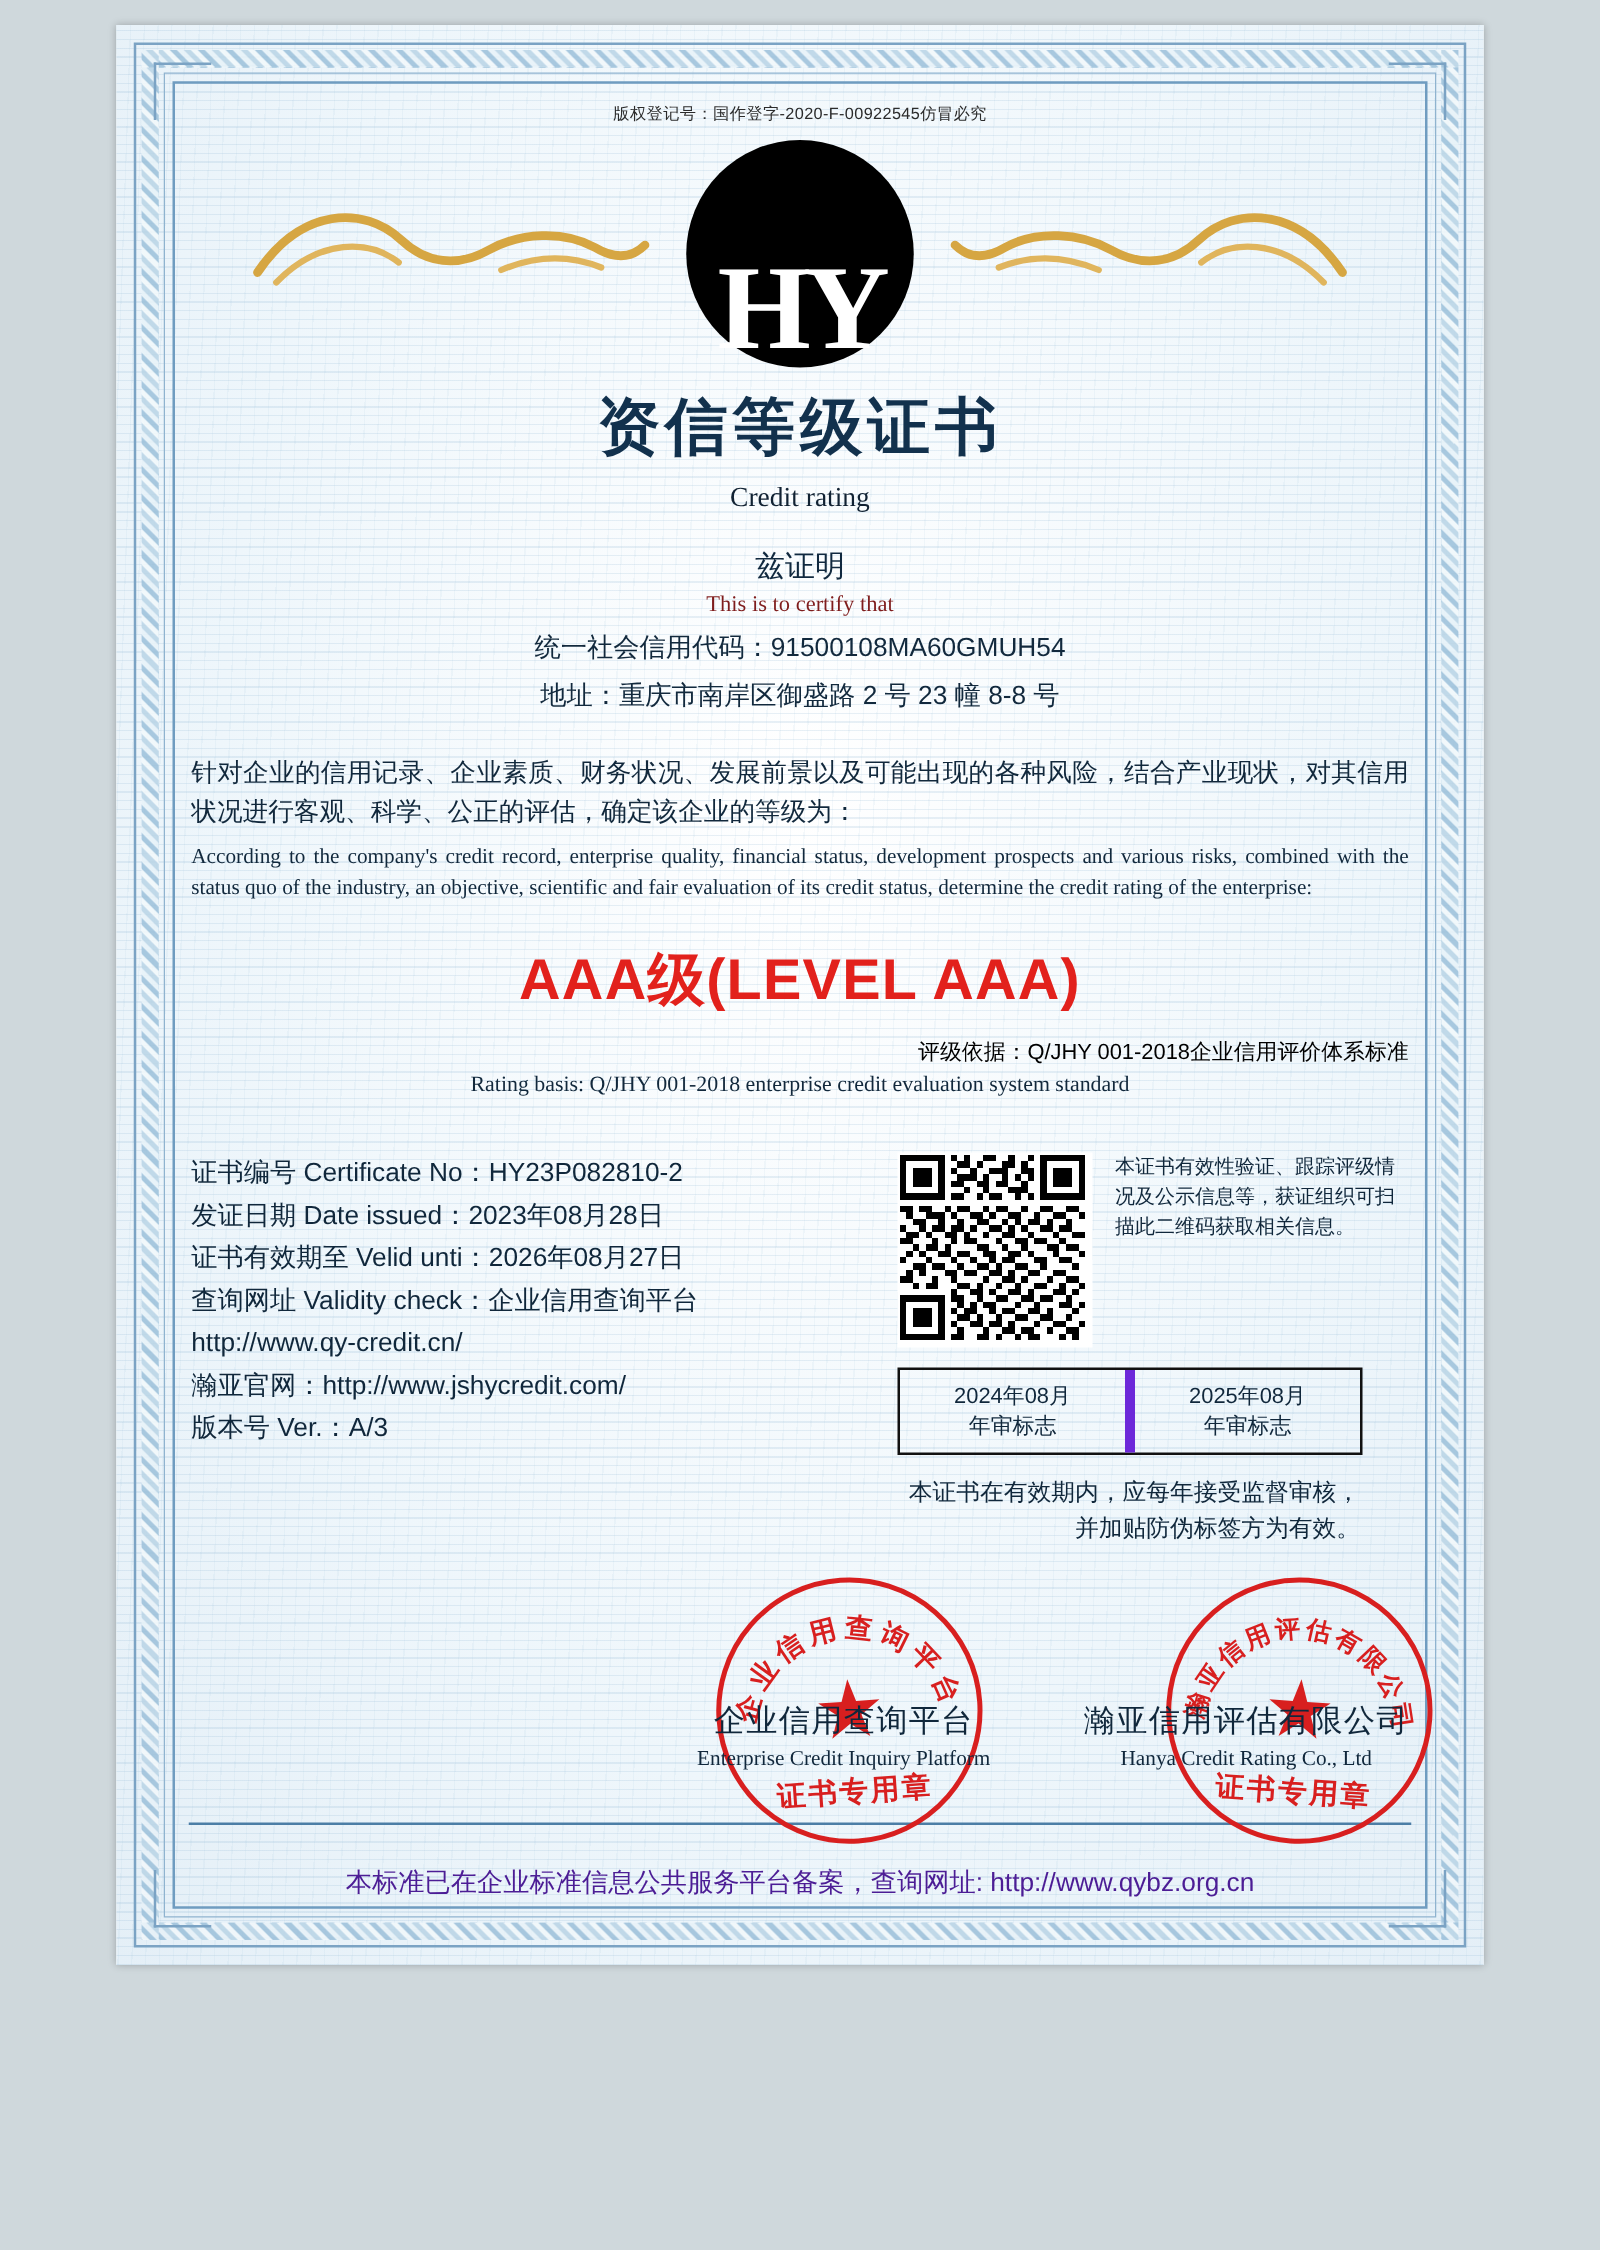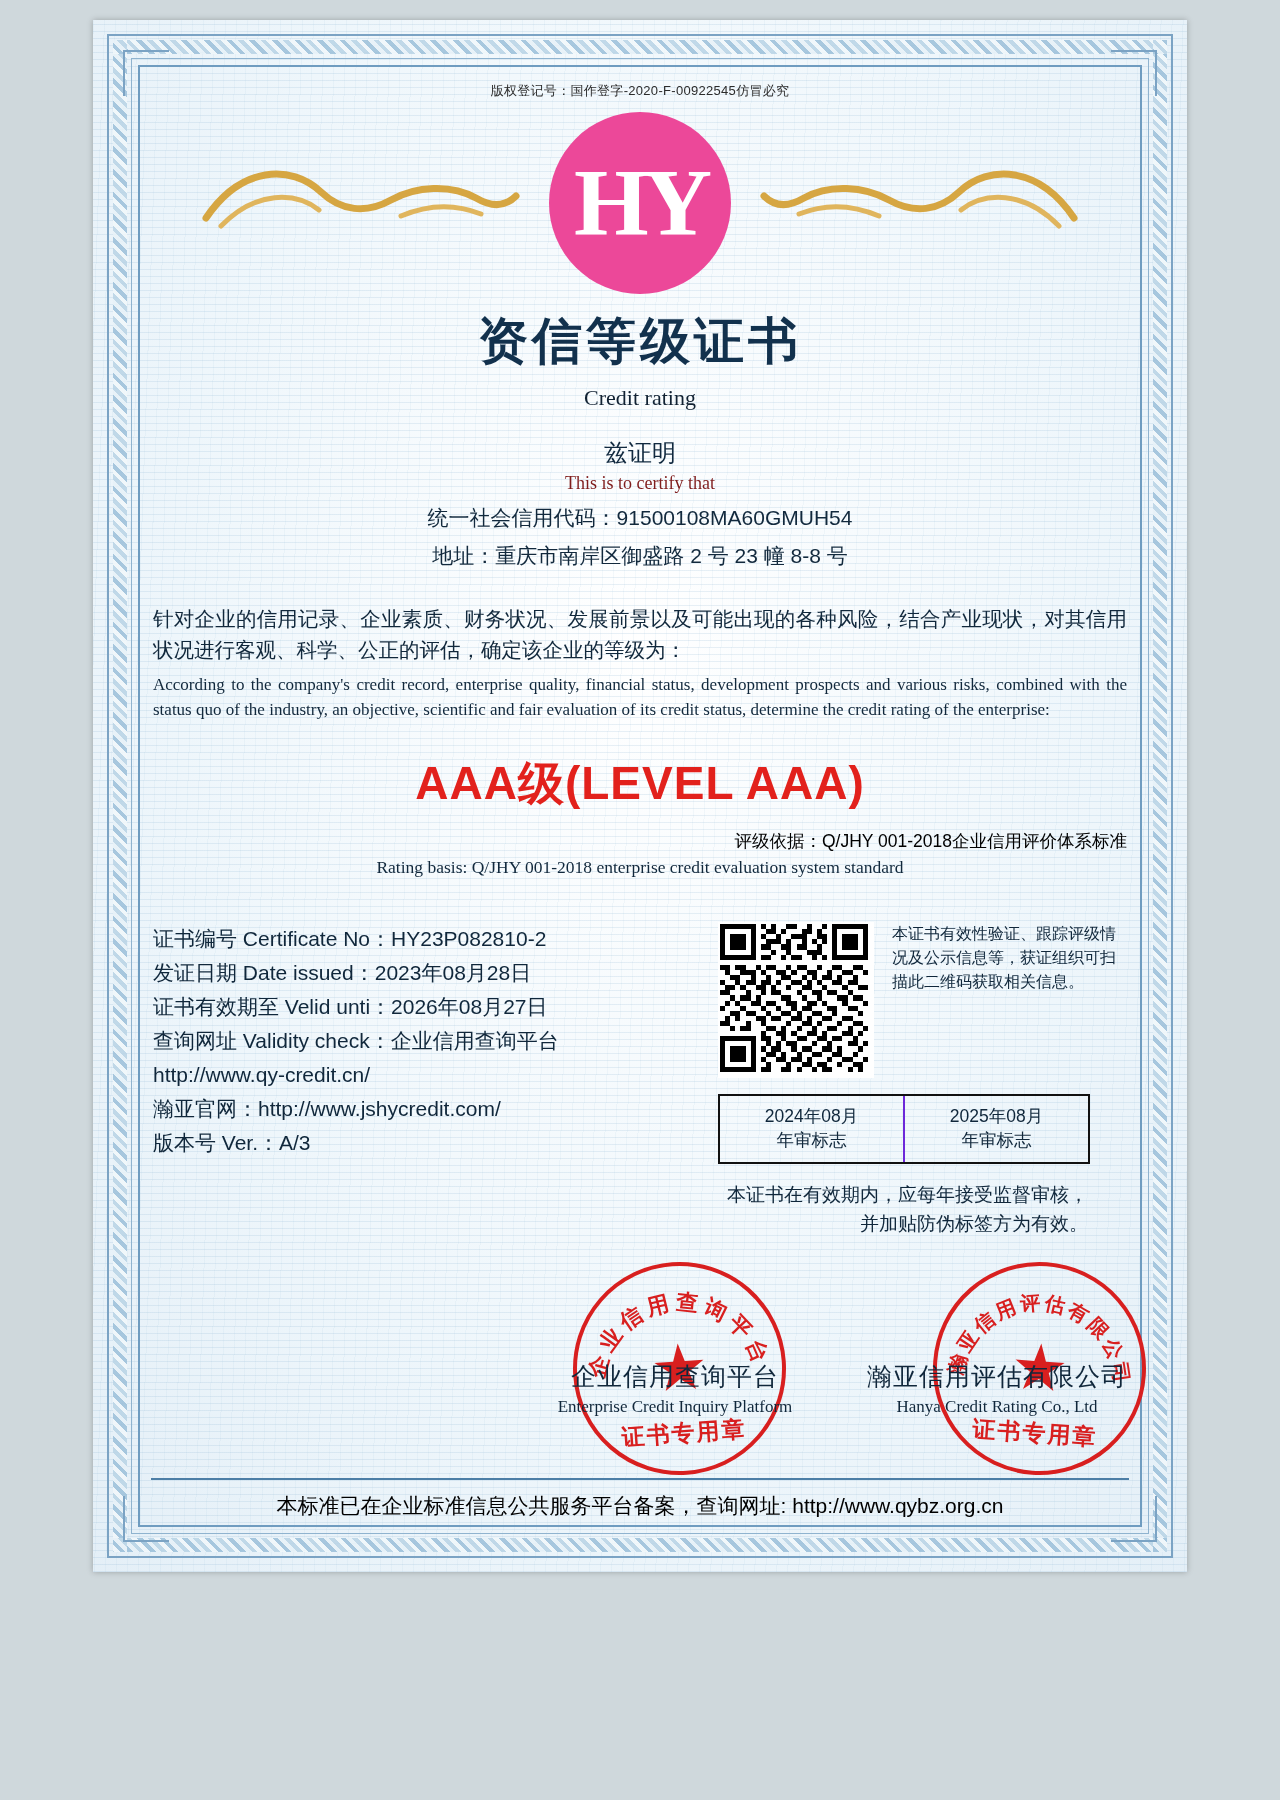--- a/index.html
+++ b/index.html
@@ -74,22 +74,22 @@
   }
   .flourish{
     position:absolute;top:48px;
     width:320px;height:80px;
   }
   .flourish.left{left:48px;}
   .flourish.right{right:48px;transform:scaleX(-1);}
   .seal-logo{
     position:absolute;left:50%;top:4px;transform:translateX(-50%);
     width:182px;height:182px;border-radius:50%;
-    background:#ec4899;
-    display:flex;align-items:center;justify-content:center;
+    background:#000000;
+    display:flex;align-items:flex-end;justify-content:center;
   }
   .seal-logo .hy{
     color:#fff;font-weight:bold;font-size:96px;line-height:1;
     letter-spacing:-6px;
     font-family:"Liberation Serif", serif;
   }
 
   .title-cn{
     text-align:center;
     font-size:50px;
@@ -159,21 +159,21 @@
   .qr svg{display:block;}
   .qr-text{
     font-size:16px;color:#10273b;line-height:1.52;
   }
   .stamps{
     display:flex;margin-top:16px;border:2px solid #111;width:368px;justify-content:flex-end;
   }
   .stamp-cell{
     flex:1;text-align:center;padding:8px 0 9px 0;font-size:17.5px;color:#10273b;line-height:1.4;
   }
-  .stamp-cell + .stamp-cell{border-left:2px solid #6d28d9;}
+  .stamp-cell + .stamp-cell{border-left:8px solid #6d28d9;}
   .note{
     margin-top:16px;font-size:19px;color:#10273b;line-height:1.55;text-align:right;width:370px;
   }
 
   .seal-area{
     position:relative;height:240px;margin-top:4px;
   }
   .org{
     position:absolute;text-align:center;
   }
@@ -196,23 +196,23 @@
     font-size:23px;font-weight:bold;letter-spacing:2px;
   }
   .redseal .arc{
     position:absolute;left:0;top:0;width:100%;height:100%;
   }
   .redseal.a{left:420px;top:20px;transform:rotate(-4deg);}
   .redseal.b{left:780px;top:20px;transform:rotate(4deg);}
 
   .footer{
     position:absolute;left:58px;right:58px;bottom:52px;
-    text-align:center;font-size:21px;color:#000000;
+    text-align:center;font-size:21px;color:#4c1d95;
     border-top:2px solid #4c7ea6;
-    padding-top:12px;
+    padding-top:32px;
   }
 </style>
 </head>
 <body>
 
 <div class="page">
   <div class="border-outer"></div>
   <div class="border-band"></div>
   <div class="border-inner"></div>
   <div class="border-inner2"></div>

